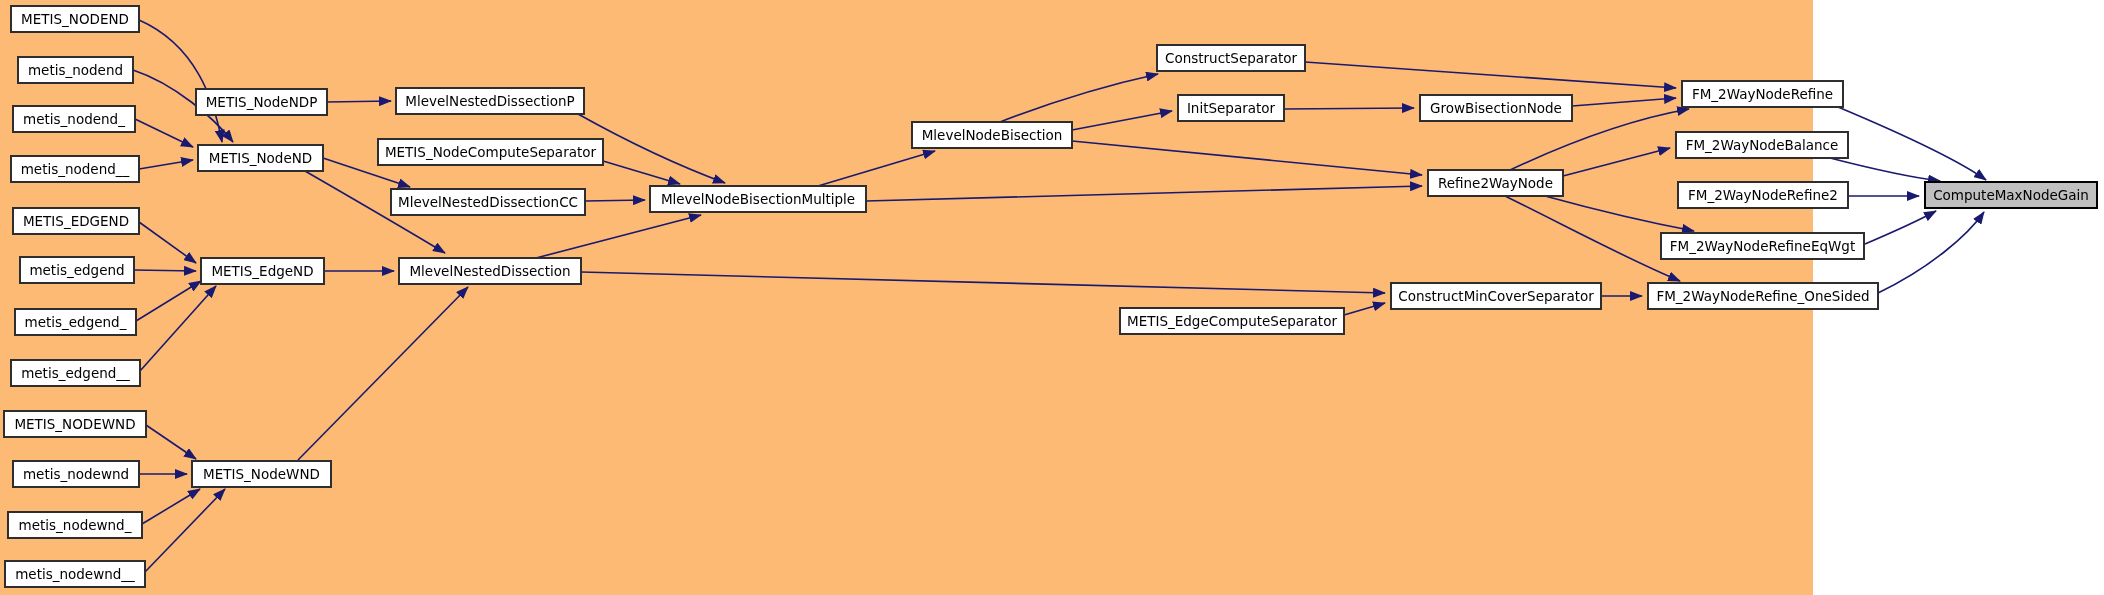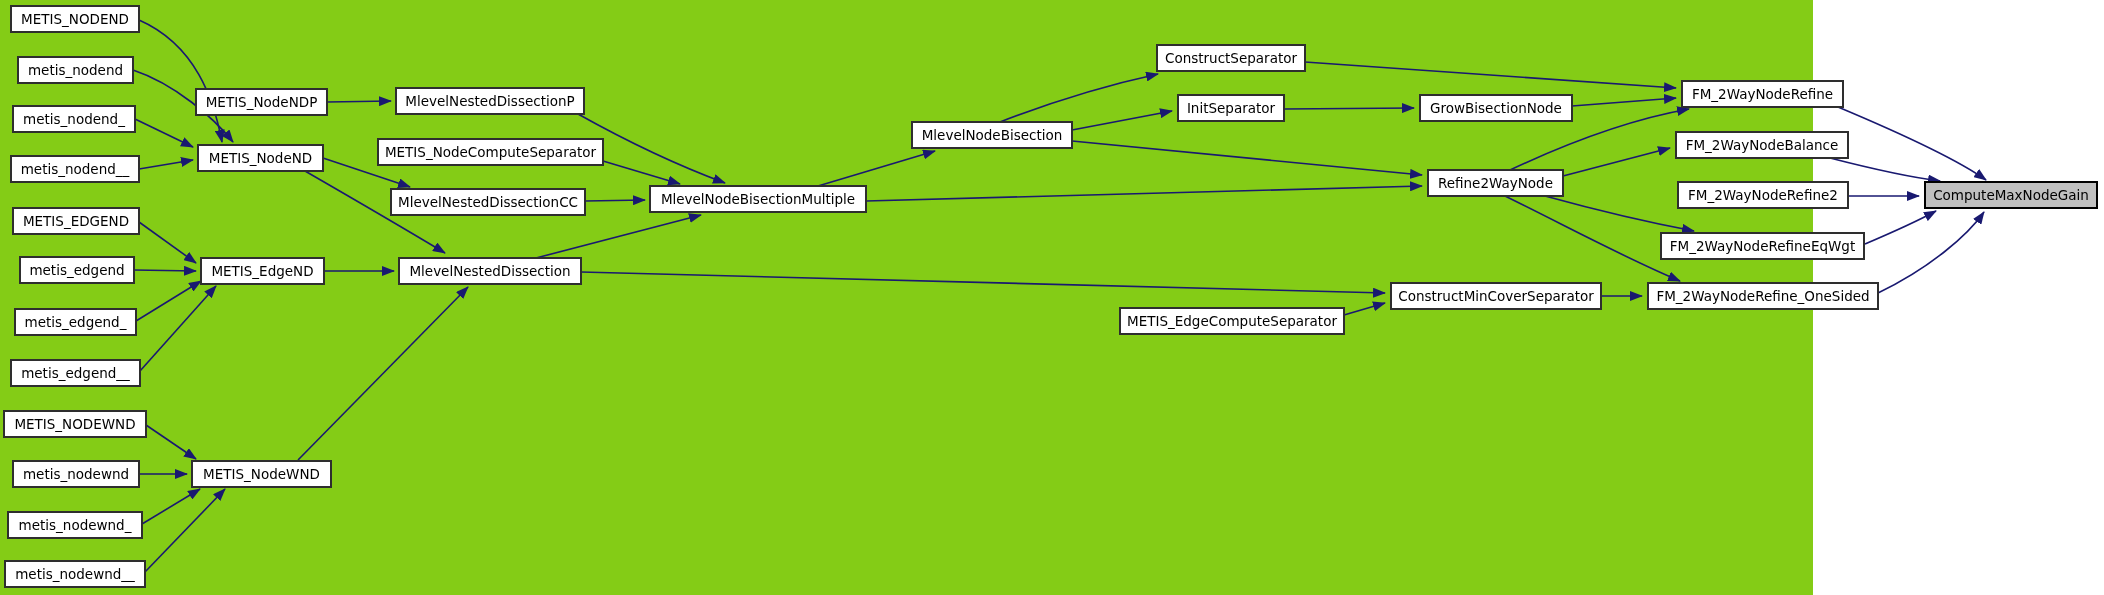--- a/index.html
+++ b/index.html
@@ -4,21 +4,21 @@
 <style>
   html, body {
     margin: 0;
     padding: 0;
     background: #ffffff;
   }
   .graph-wrap {
     position: relative;
     width: 1813px;
     height: 595px;
-    background: #84cc16;
+    background: #fdba74;
     font-family: "DejaVu Sans", "Liberation Sans", sans-serif;
   }
   svg { display: block; }
   .edge {
     fill: none;
   }
   .node-rect {
     shape-rendering: crispEdges;
   }
   .node-label {

